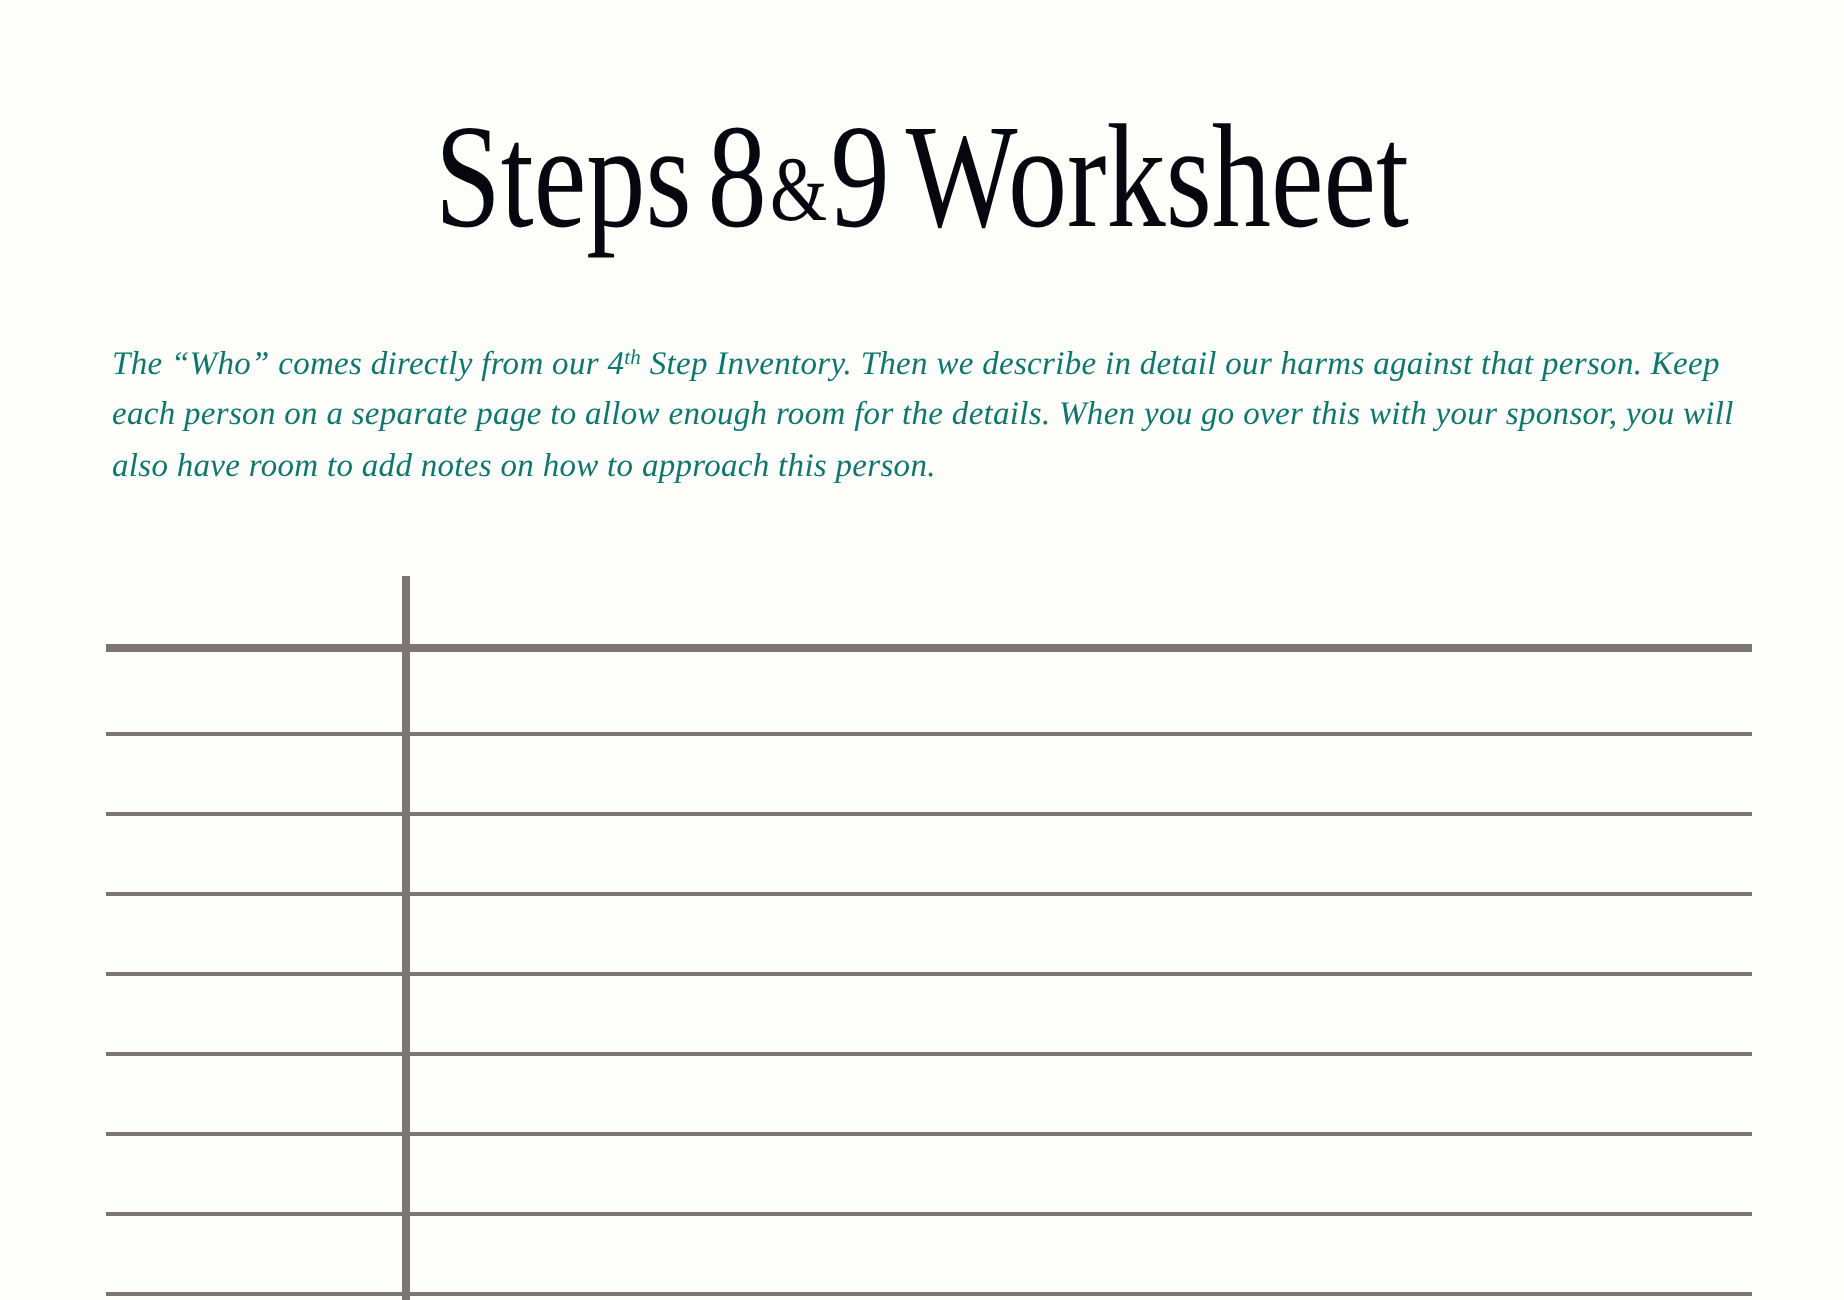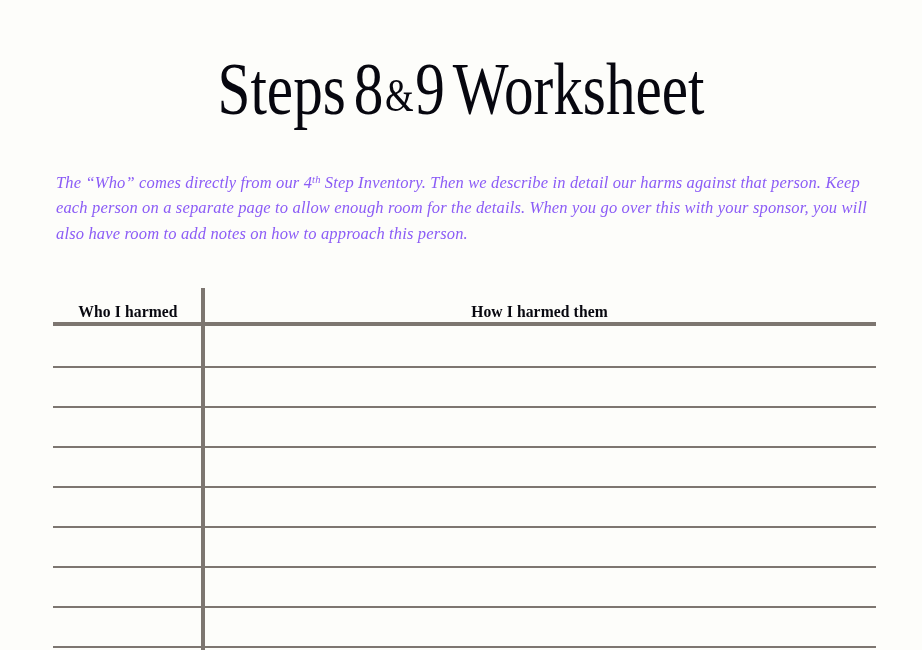--- a/index.html
+++ b/index.html
@@ -46,21 +46,21 @@
   
   .intro {
     position: absolute;
     left: 56px;
     top: 150px;
     width: 816px;
     font-family: "Liberation Serif", "DejaVu Serif", serif;
     font-style: italic;
     font-size: 16.5px;
     line-height: 25.5px;
-    color: #8b5cf6;
+    color: #0f766e;
     text-align: left;
     letter-spacing: 0.15px;
   }
   .intro sup {
     font-size: 10.5px;
     vertical-align: 5px;
     font-style: italic;
   }
 
   
@@ -128,24 +128,20 @@
 </style>
 </head>
 <body>
 
 <div class="page-title"><span>Steps</span><span class="title-sp"></span><span>8</span><span class="title-amp">&amp;</span><span>9</span><span class="title-sp"></span><span>Worksheet</span></div>
 
 <p class="intro"><span>The “Who” comes directly from our 4</span><sup>th</sup><span> Step Inventory. Then we describe in detail our harms against that person. Keep each person on a separate page to allow enough room for the details. When you go over this with your sponsor, you will also have room to add notes on how to approach this person.</span></p>
 
 <div class="sheet-table">
 
-  <div class="thead">
-    <div class="col-head who">Who I harmed</div>
-    <div class="col-head how">How I harmed them</div>
-  </div>
 
   <div class="rule-thick" style="top:34px"></div>
 
   <div class="vdivider"></div>
 
   <div class="row-cell" style="left:0;top:38px;width:148px;height:40px"></div>
   <div class="row-cell" style="left:152px;top:38px;width:671px;height:40px"></div>
   <div class="rule-thin" style="top:78px"></div>
 
   <div class="row-cell" style="left:0;top:80px;width:148px;height:38px"></div>

